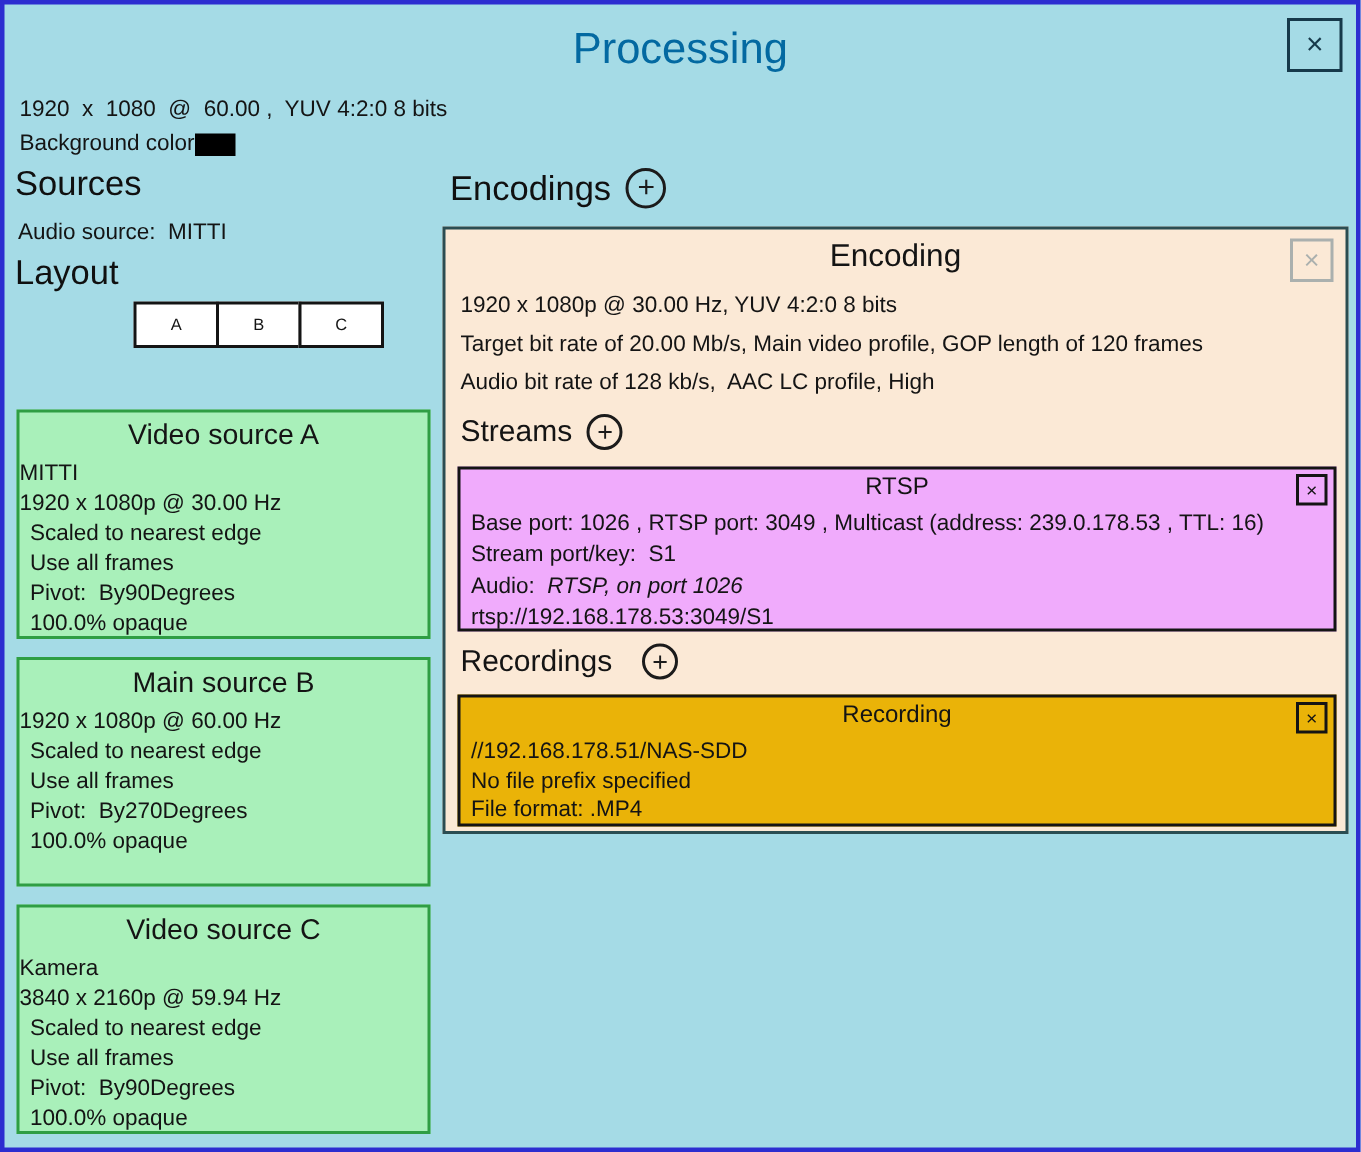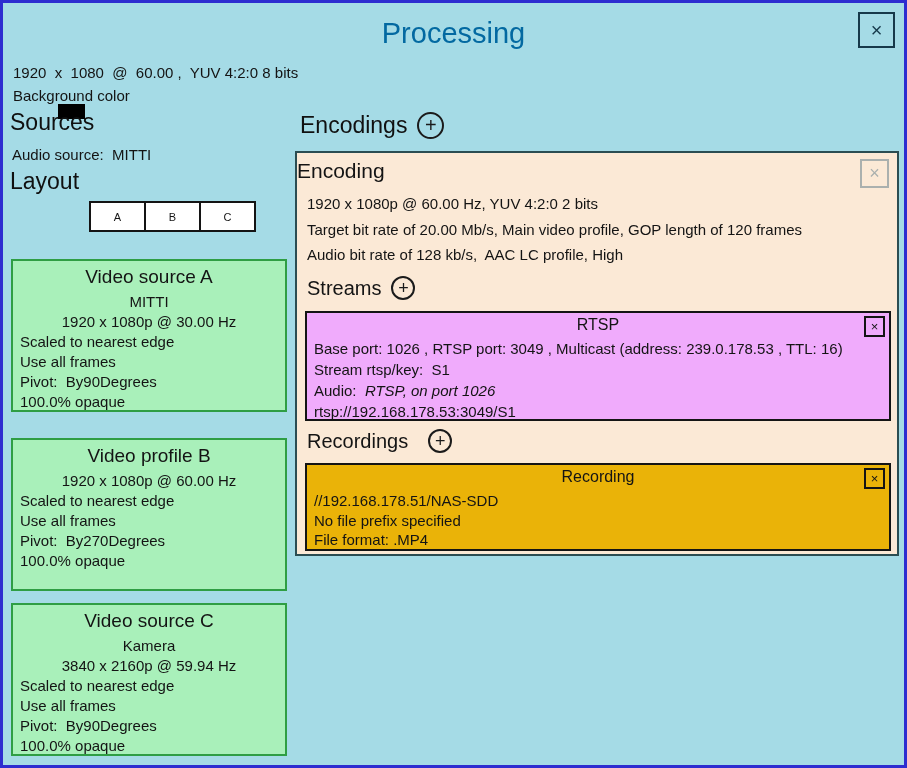--- a/index.html
+++ b/index.html
@@ -20,61 +20,61 @@
   }
   .win-close {
     position:absolute; top:9px; right:9px; width:37px; height:36px;
     background:transparent; border:2px solid #16394a;
     font-size:20px; color:#16394a; cursor:pointer;
     display:flex; align-items:center; justify-content:center;
     font-family:"Liberation Sans", sans-serif;
   }
 
   .res-line { position:absolute; left:10px; top:61px; font-size:15px; }
-  .bg-row { position:absolute; left:10px; top:84px; display:flex; align-items:center; gap:0; font-size:15px;flex-direction:column; }
+  .bg-row { position:absolute; left:10px; top:84px; display:flex; align-items:flex-end; gap:0; font-size:15px; }
   .swatch { display:inline-block; width:27px; height:15px; background:#000000; }
 
   .h-big { font-size:23px; color:#101010; }
   .h-sources { position:absolute; left:7px; top:106px; }
   .audio-line { position:absolute; left:9px; top:143px; font-size:15px; }
   .h-layout { position:absolute; left:7px; top:165px; }
 
   .layout-row { position:absolute; left:86px; top:198px; display:flex; }
   .layout-slot {
     width:57px; height:31px; background:#ffffff; border:2px solid #141414;
     display:flex; align-items:center; justify-content:center;
     font-size:11px; color:#141414;
   }
   .layout-slot + .layout-slot { margin-left:-2px; }
 
   .vs-panel {
     position:absolute; left:8px; width:276px; height:153px;
     background:#a9f0ba; border:2px solid #2f9e44; padding-top:5px;
   }
-  .vs-a { top:256px; } .vs-b { top:435px; } .vs-c { top:600px; }
+  .vs-a { top:270px; } .vs-b { top:435px; } .vs-c { top:600px; }
   .vs-title { text-align:center; font-size:19px; margin-bottom:4px; }
-  .vs-center { text-align:center; font-size:15px; line-height:20px; }
+  .vs-center { font-size:15px; line-height:20px; }
   .vs-left { text-align:left; font-size:15px; line-height:20px; padding-left:7px; }
 
   .sec-row { position:absolute; display:flex; align-items:center; gap:10px; }
   .enc-head { left:297px; top:109px; }
   .plus-icon {
     display:inline-flex; align-items:center; justify-content:center;
     border:2px solid #1b1b1b; border-radius:50%; color:#1b1b1b;
     cursor:pointer; background:transparent;
     font-family:"Liberation Sans", sans-serif;
   }
   .plus-big { width:27px; height:27px; font-size:20px; }
   .plus-small { width:24px; height:24px; font-size:18px; }
 
   .enc-panel {
     position:absolute; left:292px; top:148px; width:604px; height:405px;
     background:#fbe9d6; border:2px solid #2b4d52;
   }
-  .enc-title { position:absolute; top:6px; left:0; width:100%; font-size:21px; }
+  .enc-title { position:absolute; top:6px; left:0; width:100%; text-align:center; font-size:21px; }
   .enc-close {
     position:absolute; top:6px; right:8px; width:29px; height:29px;
     background:transparent; border:2px solid #aab0ae; color:#aab0ae;
     font-size:18px; cursor:pointer;
     display:flex; align-items:center; justify-content:center;
     font-family:"Liberation Sans", sans-serif;
   }
   .enc-line { position:absolute; left:10px; font-size:15px; }
   .enc-l0 { top:42px; } .enc-l1 { top:68px; } .enc-l2 { top:93px; }
 
@@ -129,21 +129,21 @@
     <div class="vs-title">Video source A</div>
     <div class="vs-center">MITTI</div>
     <div class="vs-center">1920 x 1080p @ 30.00 Hz</div>
     <div class="vs-left">Scaled to nearest edge</div>
     <div class="vs-left">Use all frames</div>
     <div class="vs-left pre">Pivot:  By90Degrees</div>
     <div class="vs-left">100.0% opaque</div>
   </div>
 
   <div class="vs-panel vs-b">
-    <div class="vs-title">Video profile B</div>
+    <div class="vs-title">Main source B</div>
     <div class="vs-center">1920 x 1080p @ 60.00 Hz</div>
     <div class="vs-left">Scaled to nearest edge</div>
     <div class="vs-left">Use all frames</div>
     <div class="vs-left pre">Pivot:  By270Degrees</div>
     <div class="vs-left">100.0% opaque</div>
   </div>
 
   <div class="vs-panel vs-c">
     <div class="vs-title">Video source C</div>
     <div class="vs-center">Kamera</div>
@@ -159,38 +159,38 @@
     <button class="plus-icon plus-big">
       <span>+</span>
     </button>
   </div>
 
   <div class="enc-panel">
     <div class="enc-title">Encoding</div>
     <button class="enc-close">
       <span>×</span>
     </button>
-    <div class="enc-line enc-l0">1920 x 1080p @ 60.00 Hz, YUV 4:2:0 2 bits</div>
+    <div class="enc-line enc-l0">1920 x 1080p @ 30.00 Hz, YUV 4:2:0 8 bits</div>
     <div class="enc-line enc-l1">Target bit rate of 20.00 Mb/s, Main video profile, GOP length of 120 frames</div>
     <div class="enc-line enc-l2 pre">Audio bit rate of 128 kb/s,  AAC LC profile, High</div>
 
     <div class="sec-row streams-row">
       <span class="sub-head">Streams</span>
       <button class="plus-icon plus-small">
         <span>+</span>
       </button>
     </div>
 
     <div class="sub-panel stream-panel">
       <div class="sub-title">RTSP</div>
       <button class="sub-close">
         <span>×</span>
       </button>
       <div class="sub-line st-l0">Base port: 1026 , RTSP port: 3049 , Multicast (address: 239.0.178.53 , TTL: 16)</div>
-      <div class="sub-line st-l1 pre">Stream rtsp/key:  S1</div>
+      <div class="sub-line st-l1 pre">Stream port/key:  S1</div>
       <div class="sub-line st-l2 pre"><span>Audio:  </span><span class="italic">RTSP, on port 1026</span></div>
       <div class="sub-line st-l3">rtsp://192.168.178.53:3049/S1</div>
     </div>
 
     <div class="sec-row recordings-row">
       <span class="sub-head">Recordings</span>
       <button class="plus-icon plus-small">
         <span>+</span>
       </button>
     </div>

